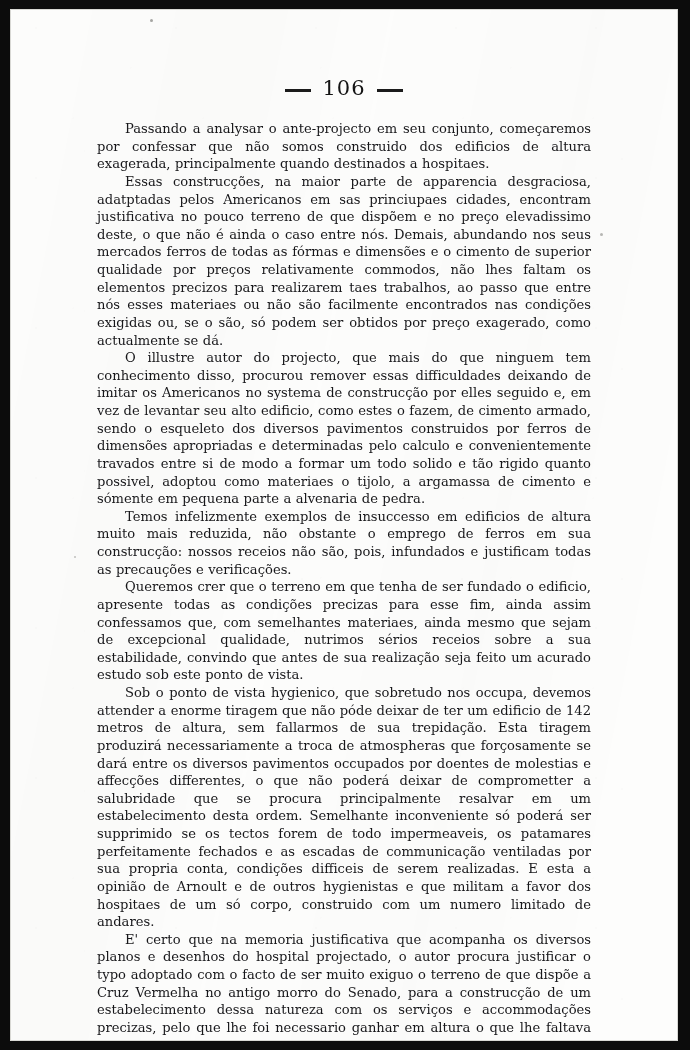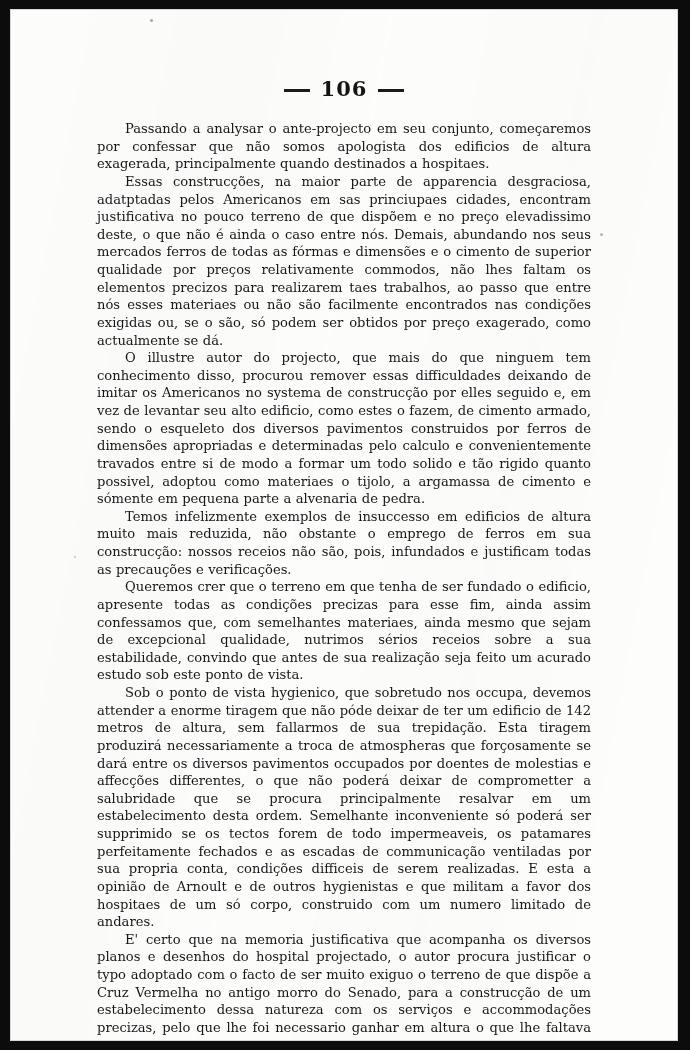--- a/index.html
+++ b/index.html
@@ -78,21 +78,21 @@
     justify-content: center;
     gap: 11px;
   }
   .folio-rule {
     display: inline-block;
     width: 26px;
     height: 3px;
     background: #1b1b1b;
     margin-top: 4px;
   }
-  #folio-number { font-weight: 700; }
+  #folio-number { font-weight: 400; }
 
   
   #body-text {
     position: absolute;
     left: 86px;
     top: 110px;
     width: 494px;
     font-family: "DejaVu Serif", serif;
     font-size: 13.1px;
     line-height: 17.62px;
@@ -142,21 +142,21 @@
     <div class="speck" id="speck-mid"></div>
     <div class="speck" id="speck-low"></div>
 
     <div id="folio">
       <span class="folio-rule"></span>
       <span id="folio-number">106</span>
       <span class="folio-rule"></span>
     </div>
 
     <div id="body-text">
-      <p>Passando a analysar o ante-projecto em seu conjunto, começaremos por confessar que não somos apologista dos edificios de altura exagerada, principalmente quando destinados a hospitaes.</p>
+      <p>Passando a analysar o ante-projecto em seu conjunto, começaremos por confessar que não somos construido dos edificios de altura exagerada, principalmente quando destinados a hospitaes.</p>
       <p>Essas construcções, na maior parte de apparencia desgraciosa, adatptadas pelos Americanos em sas princiupaes cidades, encontram justificativa no pouco terreno de que dispõem e no preço elevadissimo deste, o que não é ainda o caso entre nós. Demais, abundando nos seus mercados ferros de todas as fórmas e dimensões e o cimento de superior qualidade por preços relativamente commodos, não lhes faltam os elementos precizos para realizarem taes trabalhos, ao passo que entre nós esses materiaes ou não são facilmente encontrados nas condições exigidas ou, se o são, só podem ser obtidos por preço exagerado, como actualmente se dá.</p>
       <p>O illustre autor do projecto, que mais do que ninguem tem conhecimento disso, procurou remover essas difficuldades deixando de imitar os Americanos no systema de construcção por elles seguido e, em vez de levantar seu alto edificio, como estes o fazem, de cimento armado, sendo o esqueleto dos diversos pavimentos construidos por ferros de dimensões apropriadas e determinadas pelo calculo e convenientemente travados entre si de modo a formar um todo solido e tão rigido quanto possivel, adoptou como materiaes o tijolo, a argamassa de cimento e sómente em pequena parte a alvenaria de pedra.</p>
       <p>Temos infelizmente exemplos de insuccesso em edificios de altura muito mais reduzida, não obstante o emprego de ferros em sua construcção: nossos receios não são, pois, infundados e justificam todas as precauções e verificações.</p>
       <p>Queremos crer que o terreno em que tenha de ser fundado o edificio, apresente todas as condições precizas para esse fim, ainda assim confessamos que, com semelhantes materiaes, ainda mesmo que sejam de excepcional qualidade, nutrimos sérios receios sobre a sua estabilidade, convindo que antes de sua realização seja feito um acurado estudo sob este ponto de vista.</p>
       <p>Sob o ponto de vista hygienico, que sobretudo nos occupa, devemos attender a enorme tiragem que não póde deixar de ter um edificio de 142 metros de altura, sem fallarmos de sua trepidação. Esta tiragem produzirá necessariamente a troca de atmospheras que forçosamente se dará entre os diversos pavimentos occupados por doentes de molestias e affecções differentes, o que não poderá deixar de comprometter a salubridade que se procura principalmente resalvar em um estabelecimento desta ordem. Semelhante inconveniente só poderá ser supprimido se os tectos forem de todo impermeaveis, os patamares perfeitamente fechados e as escadas de communicação ventiladas por sua propria conta, condições difficeis de serem realizadas. E esta a opinião de Arnoult e de outros hygienistas e que militam a favor dos hospitaes de um só corpo, construido com um numero limitado de andares.</p>
       <p>E' certo que na memoria justificativa que acompanha os diversos planos e desenhos do hospital projectado, o autor procura justificar o typo adoptado com o facto de ser muito exiguo o terreno de que dispõe a Cruz Vermelha no antigo morro do Senado, para a construcção de um estabelecimento dessa natureza com os serviços e accommodações precizas, pelo que lhe foi necessario ganhar em altura o que lhe faltava no plano horizontal.</p>
     </div>
 
     <div id="ink-overlay"></div>
 

